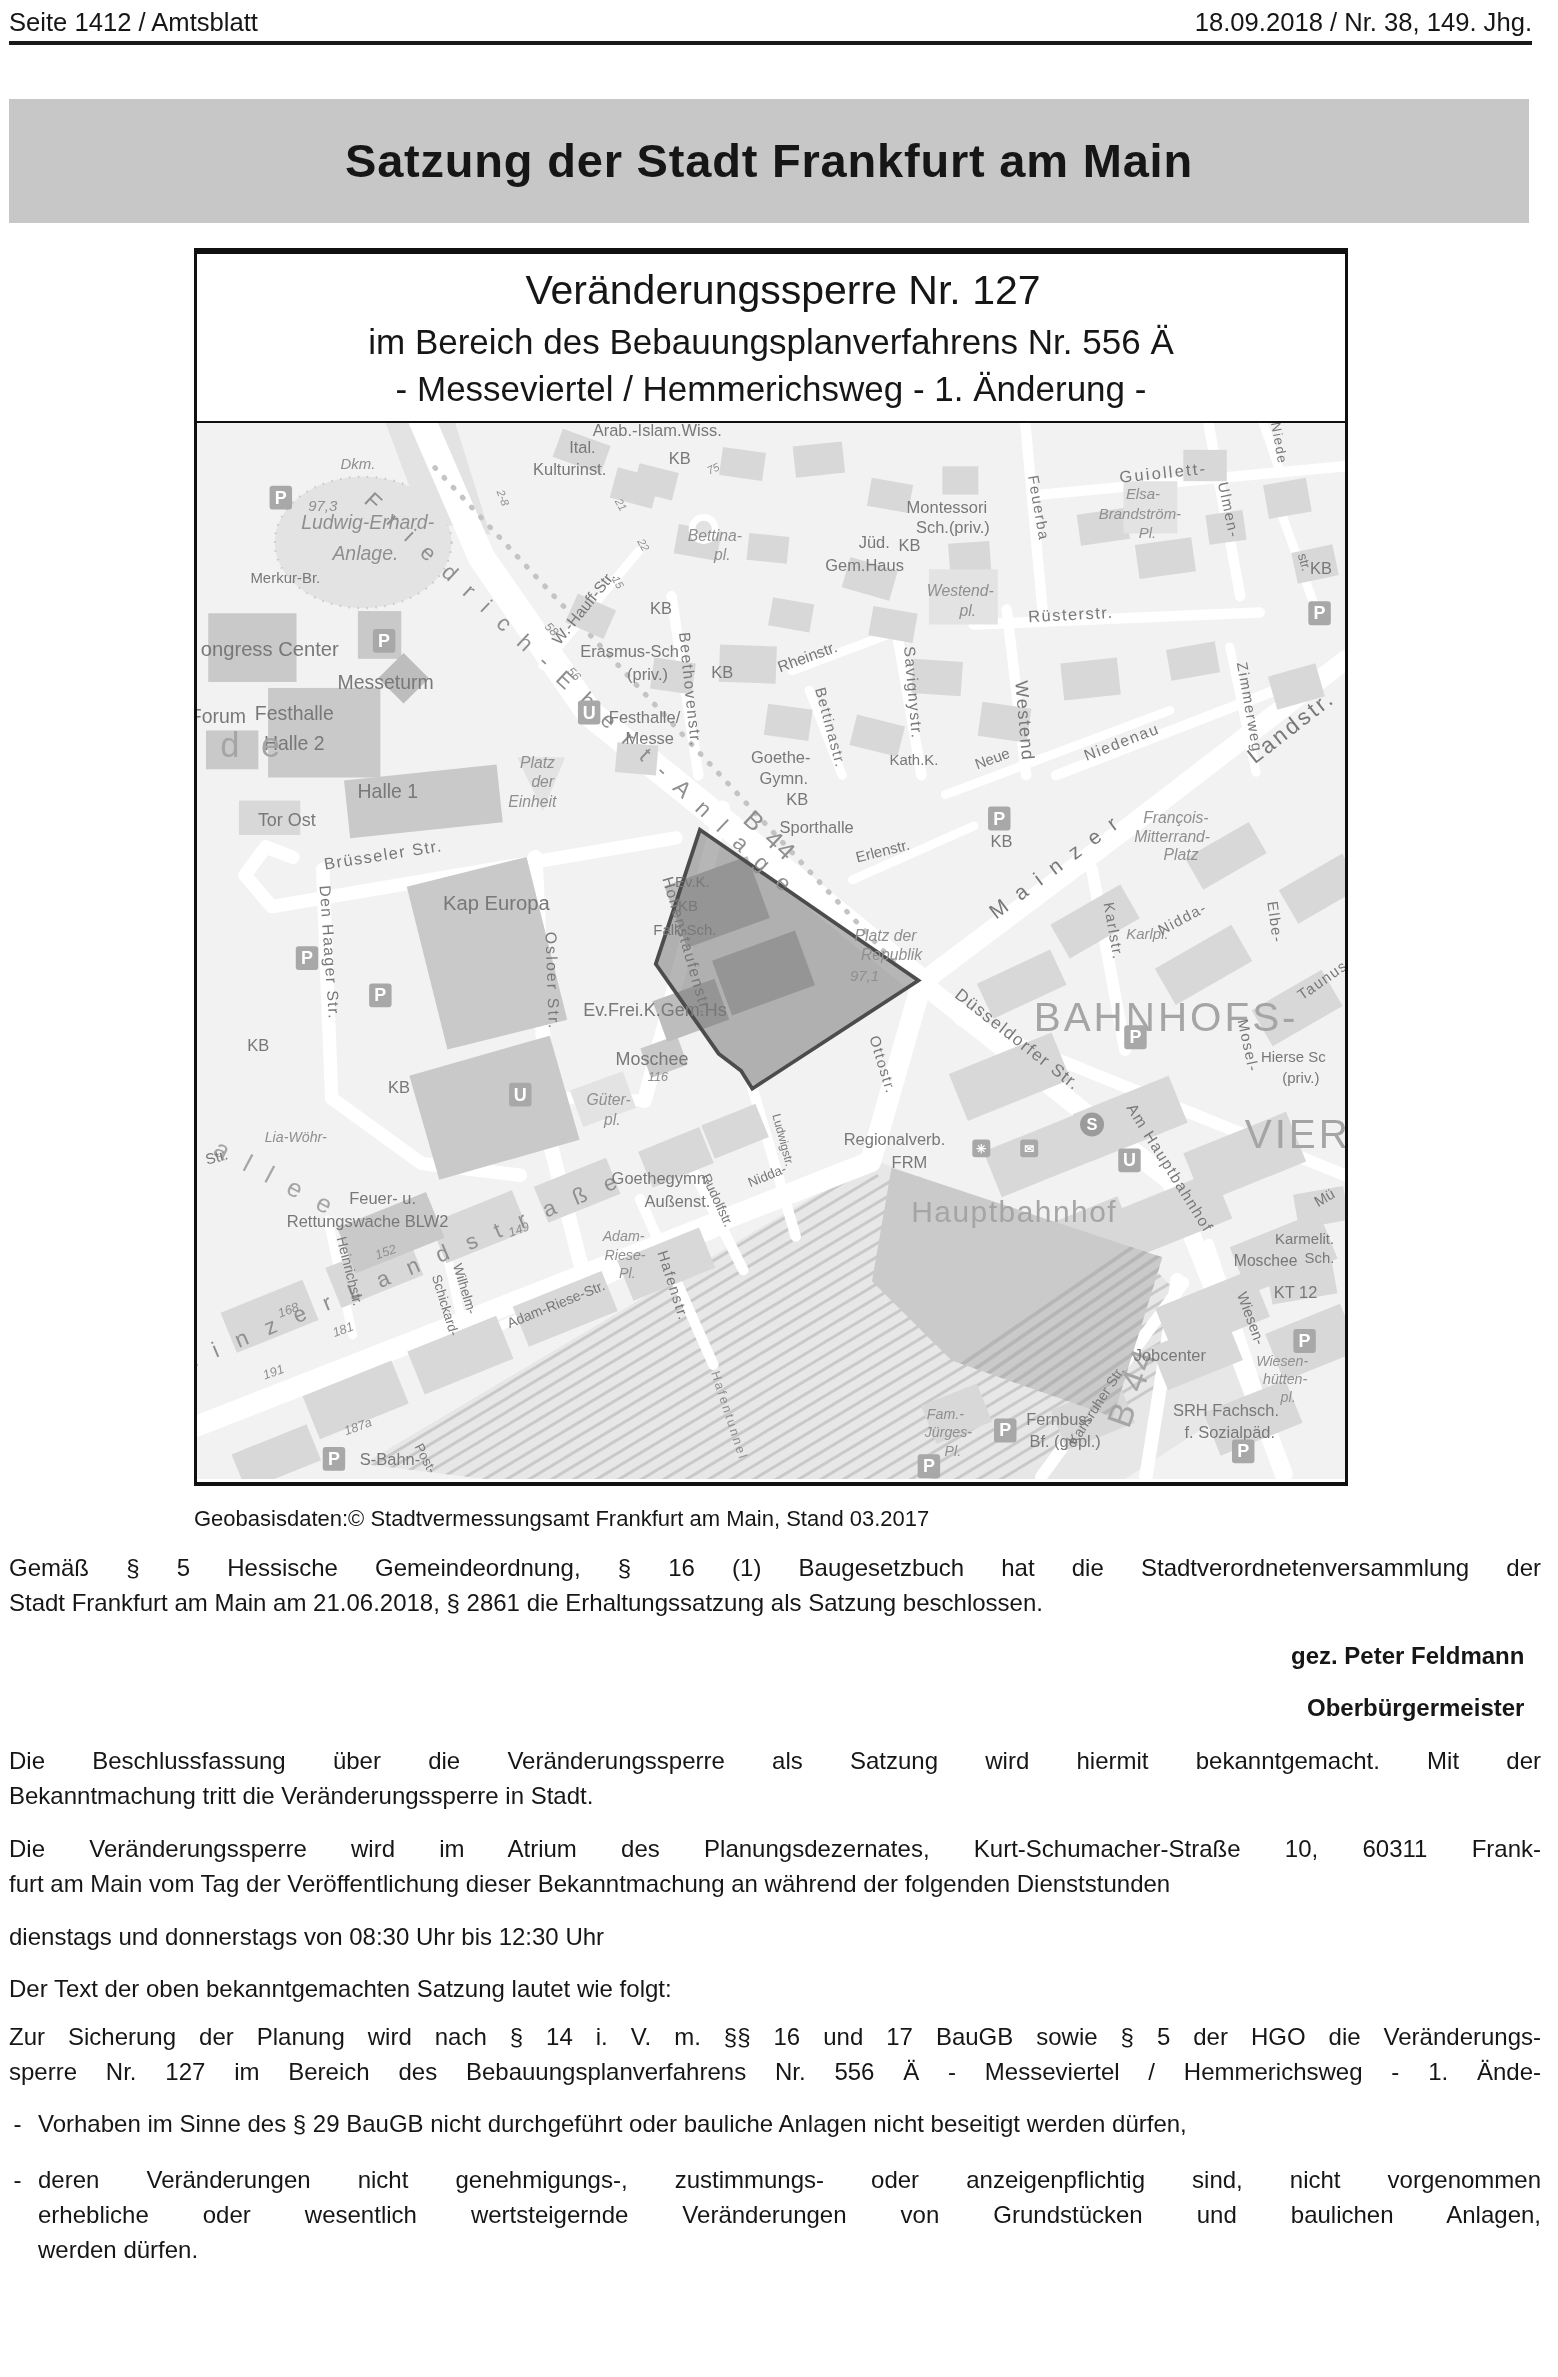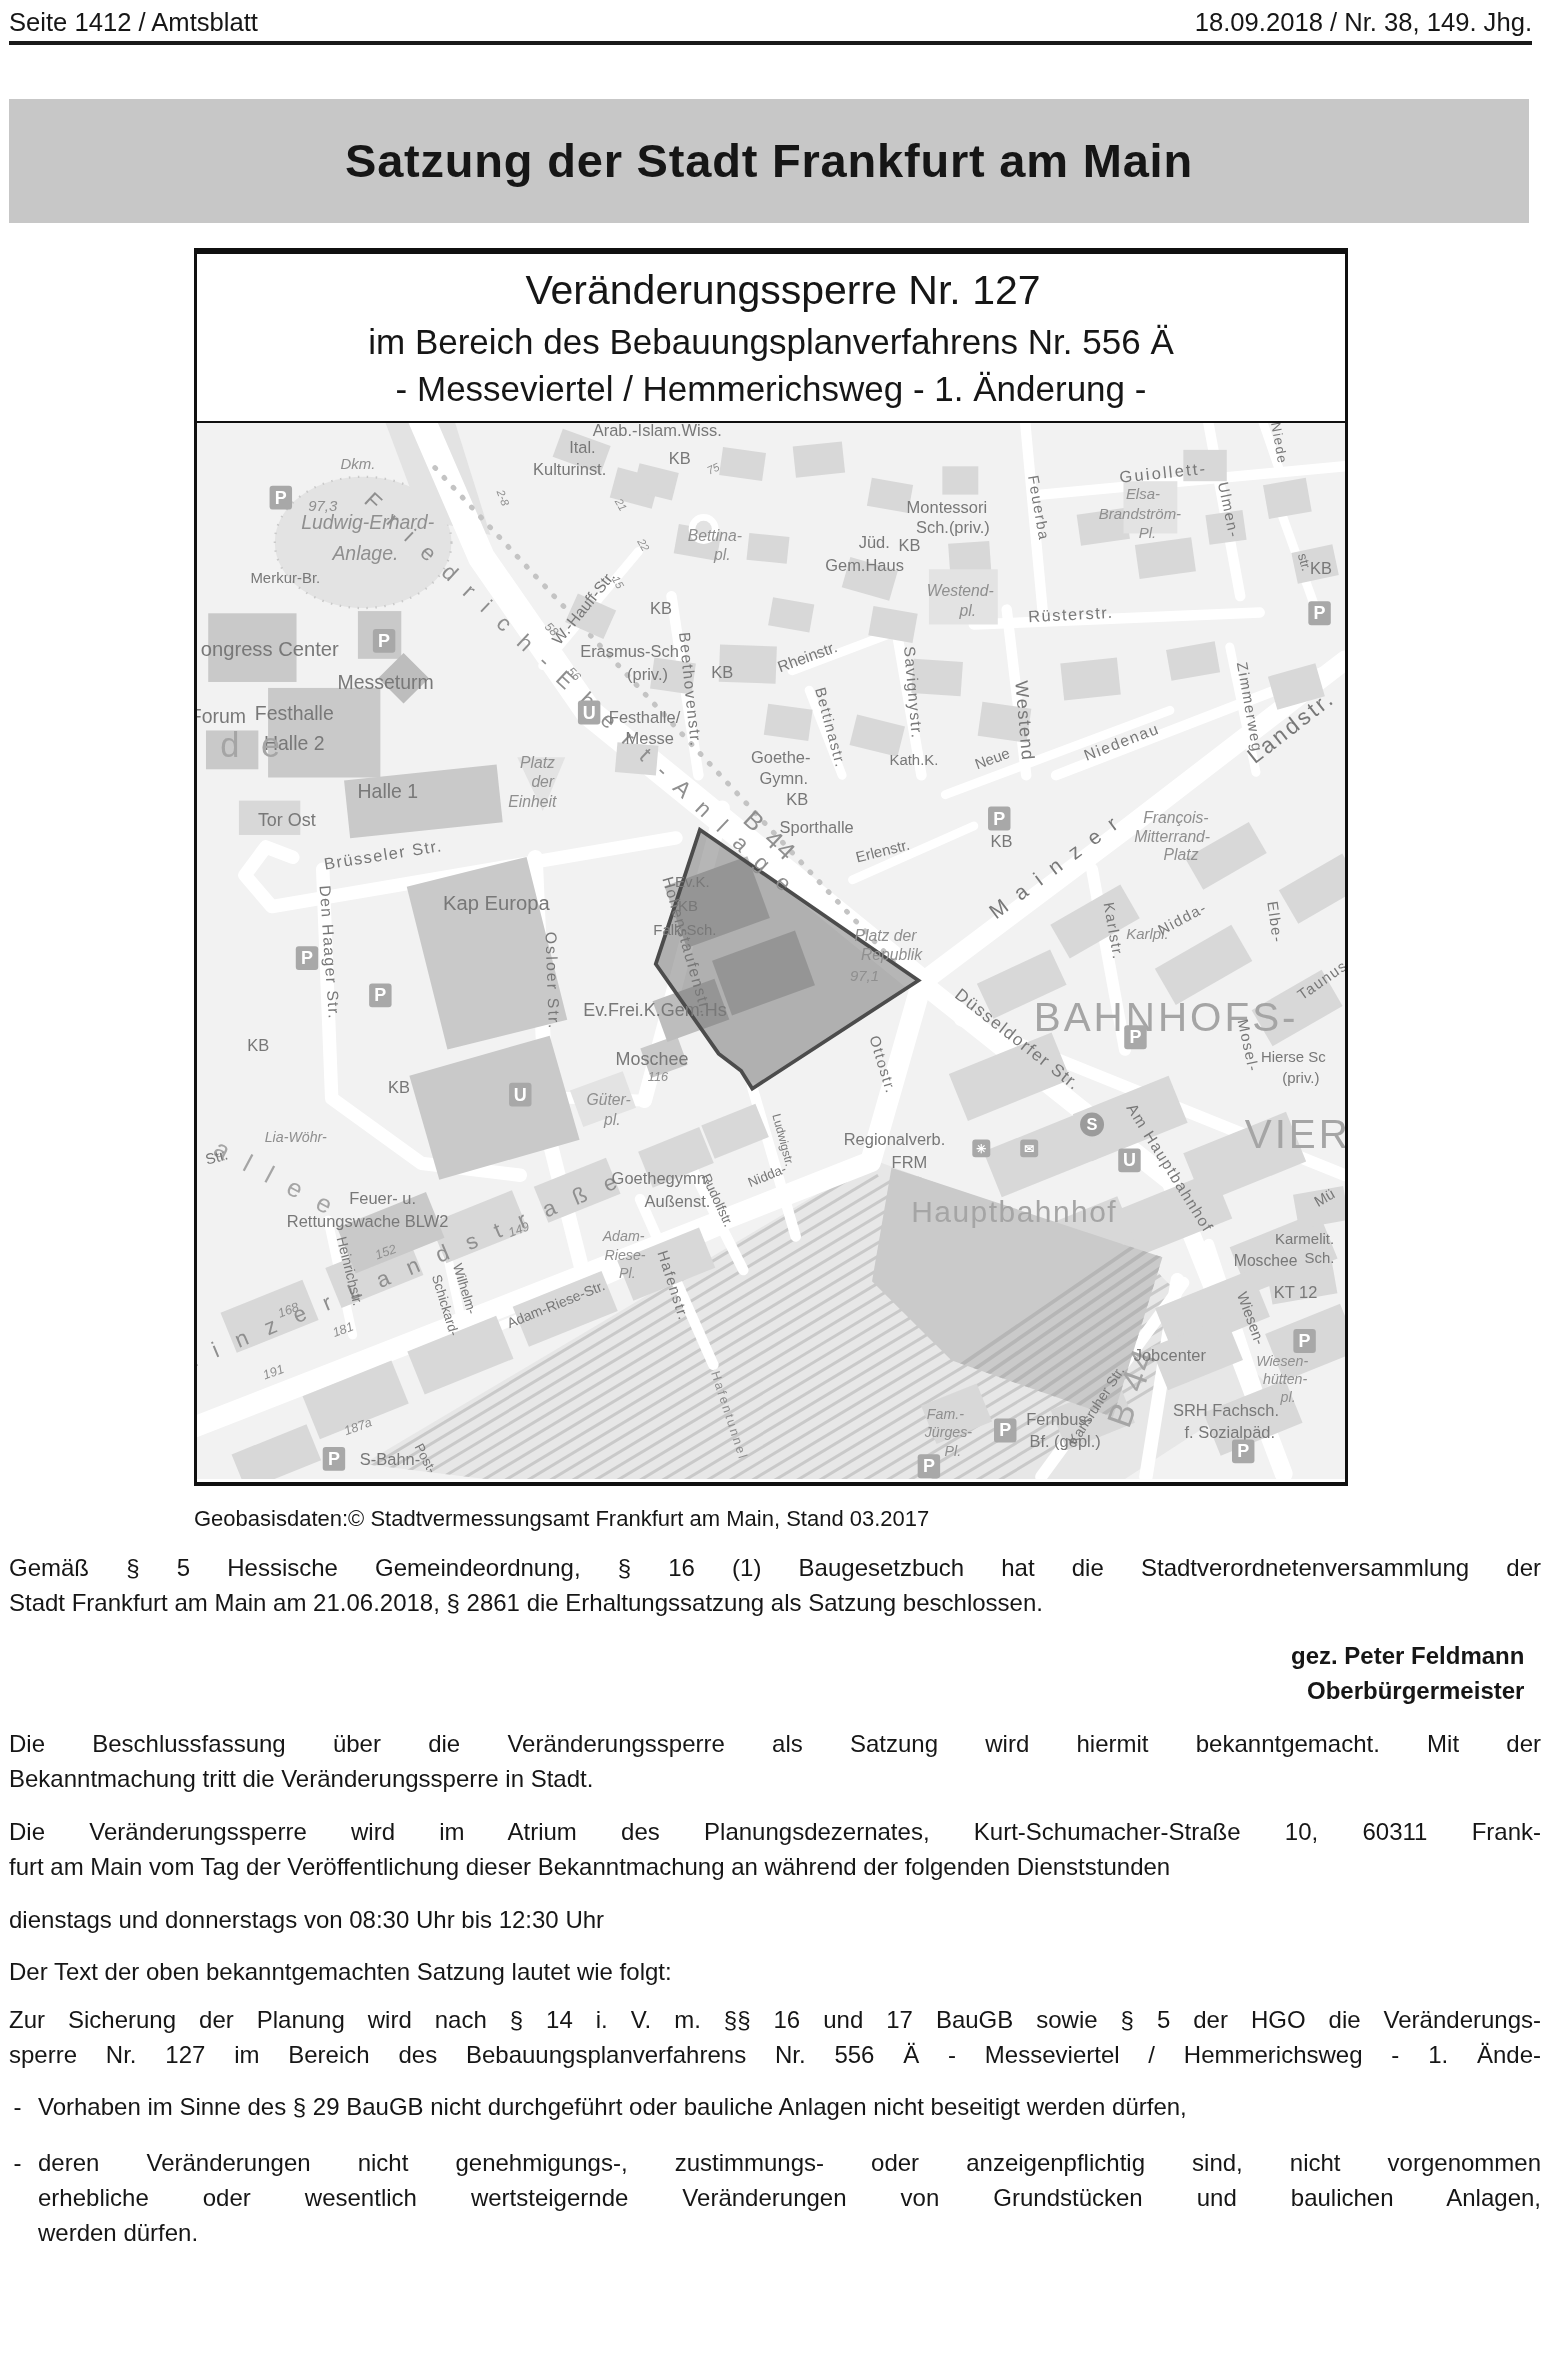--- a/index.html
+++ b/index.html
@@ -17,21 +17,21 @@
   .nb-head{height:167px;border-bottom:2.3px solid #101010;text-align:center;overflow:hidden;}
   .nb-head .t1{font-size:41px;line-height:48px;padding-top:12px;padding-left:24px;}
   .nb-head .t2{font-size:35px;line-height:44px;padding-top:6px;}
   .nb-head .t3{font-size:35px;line-height:44px;padding-top:3px;}
   .notice svg{display:block;width:100%;height:1056px;font-family:"Liberation Sans",sans-serif;}
   .caption{position:absolute;top:1506px;left:194px;font-size:22px;}
   .bodytext{position:absolute;top:1550px;left:9px;width:1532px;font-size:24px;line-height:35px;}
   .para .line{text-align:justify;text-align-last:justify;}
   .para .line.last{text-align-last:left;}
   .para.sig{font-weight:700;}
-  .para.sig .line{text-align:left;text-align-last:right;padding-right:16.6px;}
+  .para.sig .line{text-align:left;text-align-last:right;padding-right:16.6px;margin-top:17px;}
   .para.bullet{position:relative;padding-left:29px;box-sizing:border-box;}
   .para.bullet .marker{position:absolute;left:4.5px;top:0;}
 </style>
 </head>
 <body>
 
 <div class="page">
   <div class="header">
     <span class="hl">Seite 1412 / Amtsblatt</span>
     <span class="hr">18.09.2018 / Nr. 38, 149. Jhg.</span>

